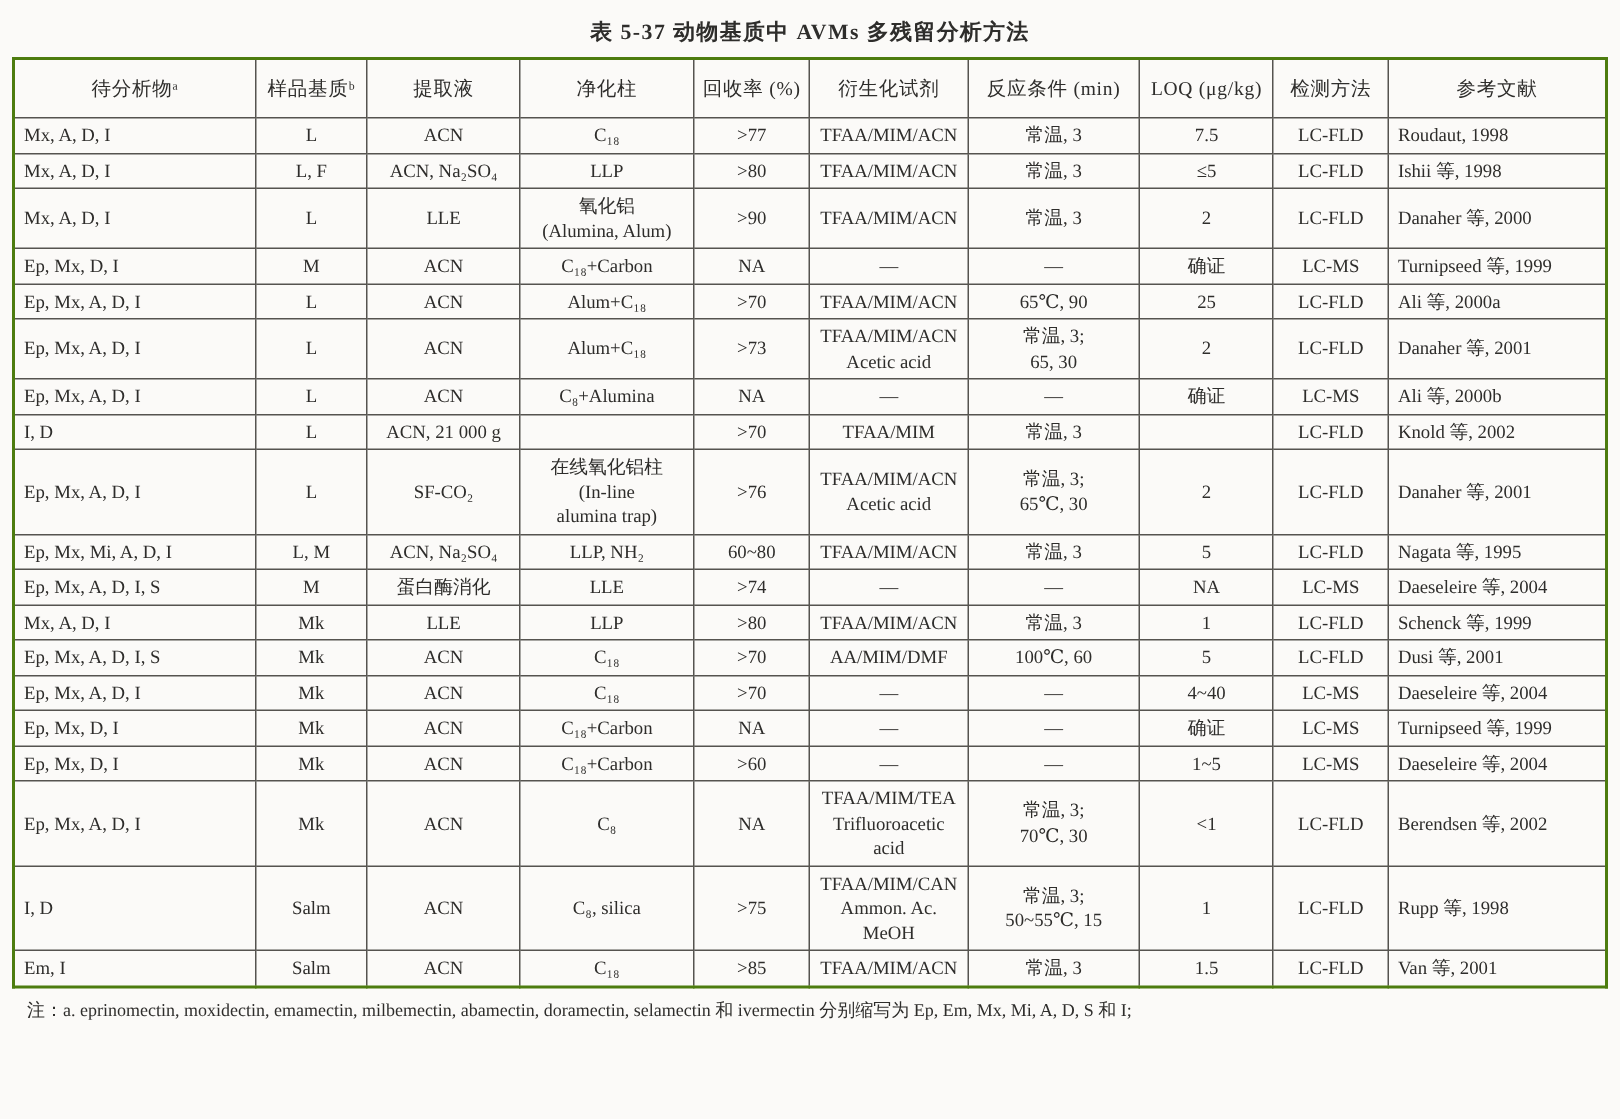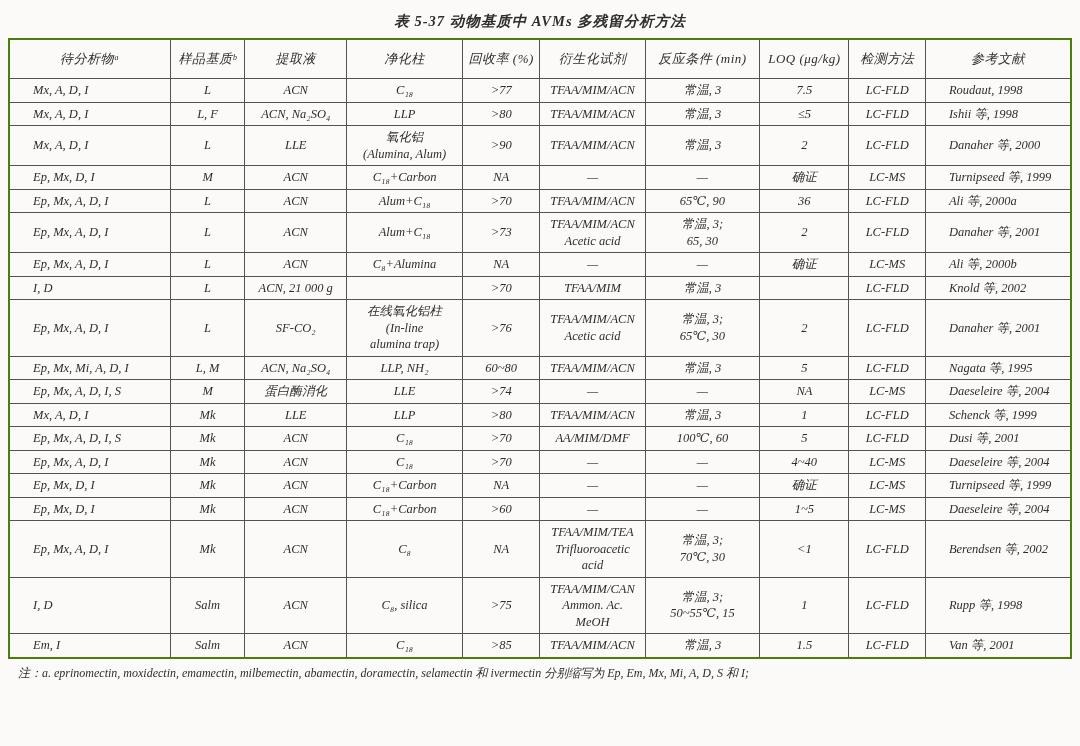--- a/index.html
+++ b/index.html
@@ -10,21 +10,20 @@
     height: 746px;
     overflow: hidden;
     font-family: "Liberation Serif", "DejaVu Serif", serif;
     color: #2e2d2b;
   }
   .page {
     box-sizing: border-box;
     width: 1080px;
     height: 746px;
     padding: 6px 8px 0 8px;
-    font-style: italic;
   }
   .table-title {
     text-align: center;
     font-weight: bold;
     font-size: 14.5px;
     letter-spacing: 1px;
     padding: 6px 0 7px 0;
   }
   table.main {
     width: 100%;
@@ -43,21 +42,21 @@
     overflow: hidden;
   }
   table.main th {
     font-weight: normal;
     font-size: 13px;
     height: 32px;
     letter-spacing: 0.5px;
   }
   table.main td.al {
     text-align: left;
-    padding-left: 23px;
+    padding-left: 6px;
   }
   .footnotes {
     font-size: 12px;
     line-height: 1.55;
     padding: 5px 2px 0 10px;
   }
   .fn-line { white-space: nowrap; }
 </style>
 </head>
 <body>
@@ -144,21 +143,21 @@
           <td class="al">Turnipseed 等, 1999</td>
         </tr>
         <tr>
           <td class="al">Ep, Mx, A, D, I</td>
           <td>L</td>
           <td>ACN</td>
           <td>Alum+C₁₈</td>
           <td>&gt;70</td>
           <td>TFAA/MIM/ACN</td>
           <td>65℃, 90</td>
-          <td>36</td>
+          <td>25</td>
           <td>LC-FLD</td>
           <td class="al">Ali 等, 2000a</td>
         </tr>
         <tr>
           <td class="al">Ep, Mx, A, D, I</td>
           <td>L</td>
           <td>ACN</td>
           <td>Alum+C₁₈</td>
           <td>&gt;73</td>
           <td>TFAA/MIM/ACN

